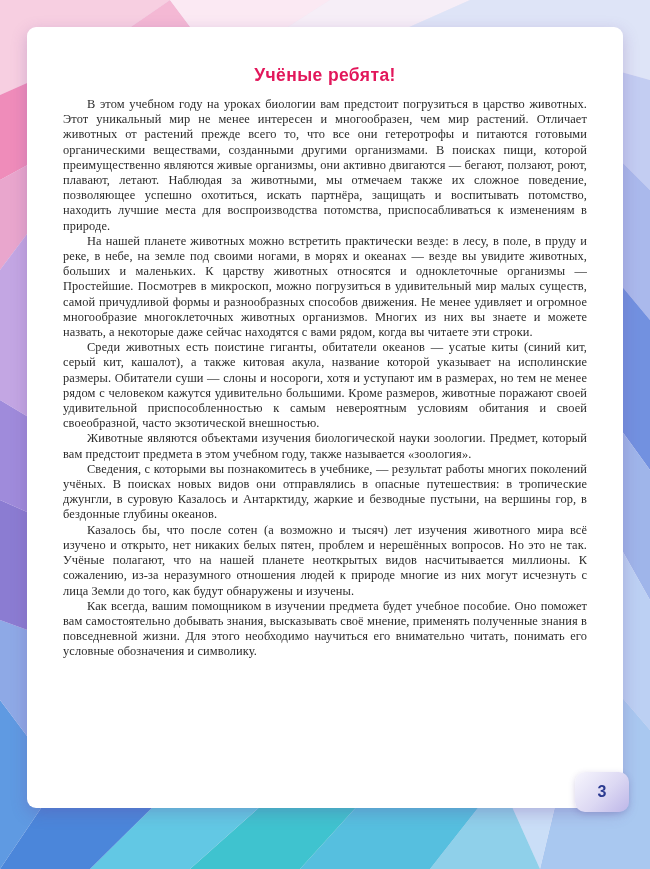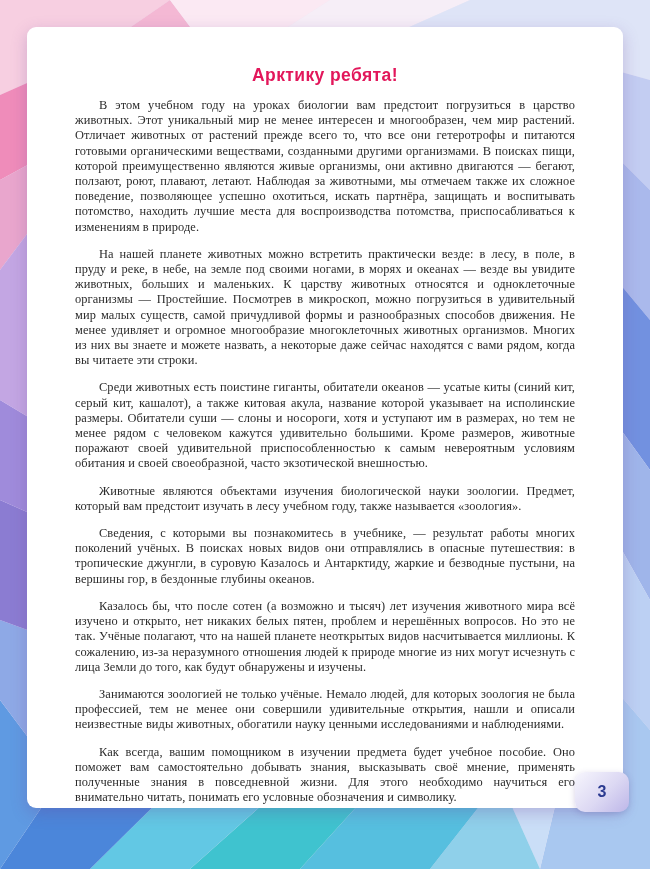--- a/index.html
+++ b/index.html
@@ -37,21 +37,21 @@
   .page-title {
     margin: 0 0 11px 0;
     text-align: center;
     font-family: "Liberation Sans", sans-serif;
     font-weight: bold;
     font-size: 17.5px;
     letter-spacing: 0.4px;
     color: #e2175b;
   }
   .body-text p {
-    margin: 12px;
+    margin: 0;
     text-indent: 24px;
     text-align: justify;
     font-size: 12.4px;
     line-height: 15.2px;
     color: #2b2b2b;
     letter-spacing: 0.1px;
   }
   .page-tab {
     position: absolute;
     right: 21px;
@@ -108,30 +108,29 @@
     <polygon points="90,869 170,790 60,780 0,869" fill="#4b86da"></polygon>
     <polygon points="0,869 60,780 0,700" fill="#5f9ae2"></polygon>
 
     <polygon points="0,700 60,780 55,640 0,620" fill="#8ea9e6"></polygon>
     <polygon points="0,620 55,640 45,520 0,500" fill="#8b7cd2"></polygon>
     <polygon points="0,500 45,520 50,430 0,400" fill="#9f8bdb"></polygon>
     <polygon points="0,400 50,430 80,330 30,230 0,270" fill="#c3a6e3"></polygon>
   </svg>
 
   <div class="page">
-    <h1 class="page-title">Арктику ребята!</h1>
+    <h1 class="page-title">Учёные ребята!</h1>
 
     <div class="body-text">
       <p>В этом учебном году на уроках биологии вам предстоит погрузиться в царство животных. Этот уникальный мир не менее интересен и многообразен, чем мир растений. Отличает животных от растений прежде всего то, что все они гетеротрофы и питаются готовыми органическими веществами, созданными другими организмами. В поисках пищи, которой преимущественно являются живые организмы, они активно двигаются — бегают, ползают, роют, плавают, летают. Наблюдая за животными, мы отмечаем также их сложное поведение, позволяющее успешно охотиться, искать партнёра, защищать и воспитывать потомство, находить лучшие места для воспроизводства потомства, приспосабливаться к изменениям в природе.</p>
       <p>На нашей планете животных можно встретить практически везде: в лесу, в поле, в пруду и реке, в небе, на земле под своими ногами, в морях и океанах — везде вы увидите животных, больших и маленьких. К царству животных относятся и одноклеточные организмы — Простейшие. Посмотрев в микроскоп, можно погрузиться в удивительный мир малых существ, самой причудливой формы и разнообразных способов движения. Не менее удивляет и огромное многообразие многоклеточных животных организмов. Многих из них вы знаете и можете назвать, а некоторые даже сейчас находятся с вами рядом, когда вы читаете эти строки.</p>
       <p>Среди животных есть поистине гиганты, обитатели океанов — усатые киты (синий кит, серый кит, кашалот), а также китовая акула, название которой указывает на исполинские размеры. Обитатели суши — слоны и носороги, хотя и уступают им в размерах, но тем не менее рядом с человеком кажутся удивительно большими. Кроме размеров, животные поражают своей удивительной приспособленностью к самым невероятным условиям обитания и своей своеобразной, часто экзотической внешностью.</p>
-      <p>Животные являются объектами изучения биологической науки зоологии. Предмет, который вам предстоит изучать в лесу учебном году, также называется «зоология».</p>
+      <p>Животные являются объектами изучения биологической науки зоологии. Предмет, который вам предстоит предмета в этом учебном году, также называется «зоология».</p>
       <p>Сведения, с которыми вы познакомитесь в учебнике, — результат работы многих поколений учёных. В поисках новых видов они отправлялись в опасные путешествия: в тропические джунгли, в суровую Казалось и Антарктиду, жаркие и безводные пустыни, на вершины гор, в бездонные глубины океанов.</p>
       <p>Казалось бы, что после сотен (а возможно и тысяч) лет изучения животного мира всё изучено и открыто, нет никаких белых пятен, проблем и нерешённых вопросов. Но это не так. Учёные полагают, что на нашей планете неоткрытых видов насчитывается миллионы. К сожалению, из-за неразумного отношения людей к природе многие из них могут исчезнуть с лица Земли до того, как будут обнаружены и изучены.</p>
-      <p>Занимаются зоологией не только учёные. Немало людей, для которых зоология не была профессией, тем не менее они совершили удивительные открытия, нашли и описали неизвестные виды животных, обогатили науку ценными исследованиями и наблюдениями.</p>
       <p>Как всегда, вашим помощником в изучении предмета будет учебное пособие. Оно поможет вам самостоятельно добывать знания, высказывать своё мнение, применять полученные знания в повседневной жизни. Для этого необходимо научиться его внимательно читать, понимать его условные обозначения и символику.</p>
     </div>
   </div>
 
   <div class="page-tab">
     <span>3</span>
   </div>
 
 </div>
 

